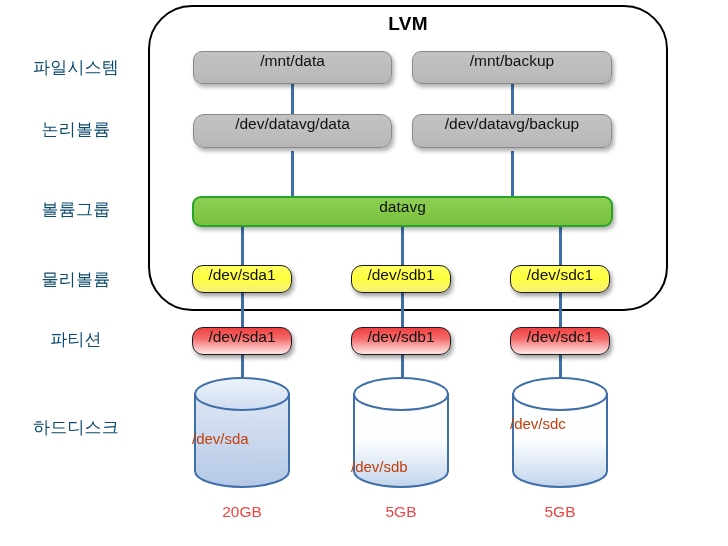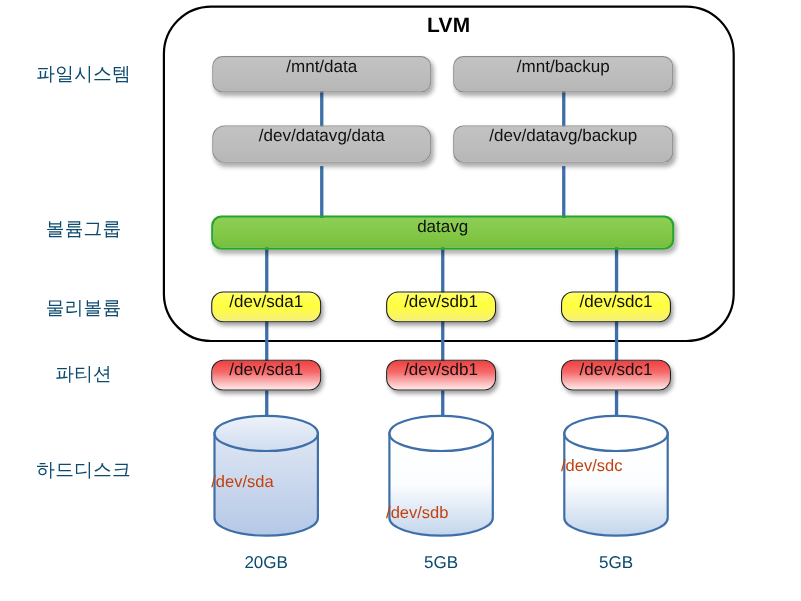--- a/index.html
+++ b/index.html
@@ -121,33 +121,34 @@
     width: 100%;
     font-size: 15px;
     color: #c2410c;
     white-space: nowrap;
     pointer-events: none;
   }
   .size-label {
     position: absolute;
     text-align: center;
     font-size: 15.5px;
-    color: #0c4a6e;
+    color: #ef4444;
     white-space: nowrap;
   }
 </style>
 </head>
 <body>
 
 <div id="canvas">
 
   <div class="lvm-container"></div>
   <div class="lvm-title">LVM</div>
 
   <div class="row-label" style="top:59px;">파일시스템</div>
+  <div class="row-label" style="top:121px;">논리볼륨</div>
   <div class="row-label" style="top:202px;font-family:Liberation Mono, monospace;">볼륨그룹</div>
   <div class="row-label" style="top:271px;">물리볼륨</div>
   <div class="row-label" style="top:331px;">파티션</div>
   <div class="row-label" style="top:419px;">하드디스크</div>
 
   <div class="vline" style="left:291px; top:82px;  height:33px;"></div>
   <div class="vline" style="left:511px; top:82px;  height:33px;"></div>
 
   <div class="vline" style="left:291px; top:151px; height:48px;"></div>
   <div class="vline" style="left:511px; top:151px; height:48px;"></div>

